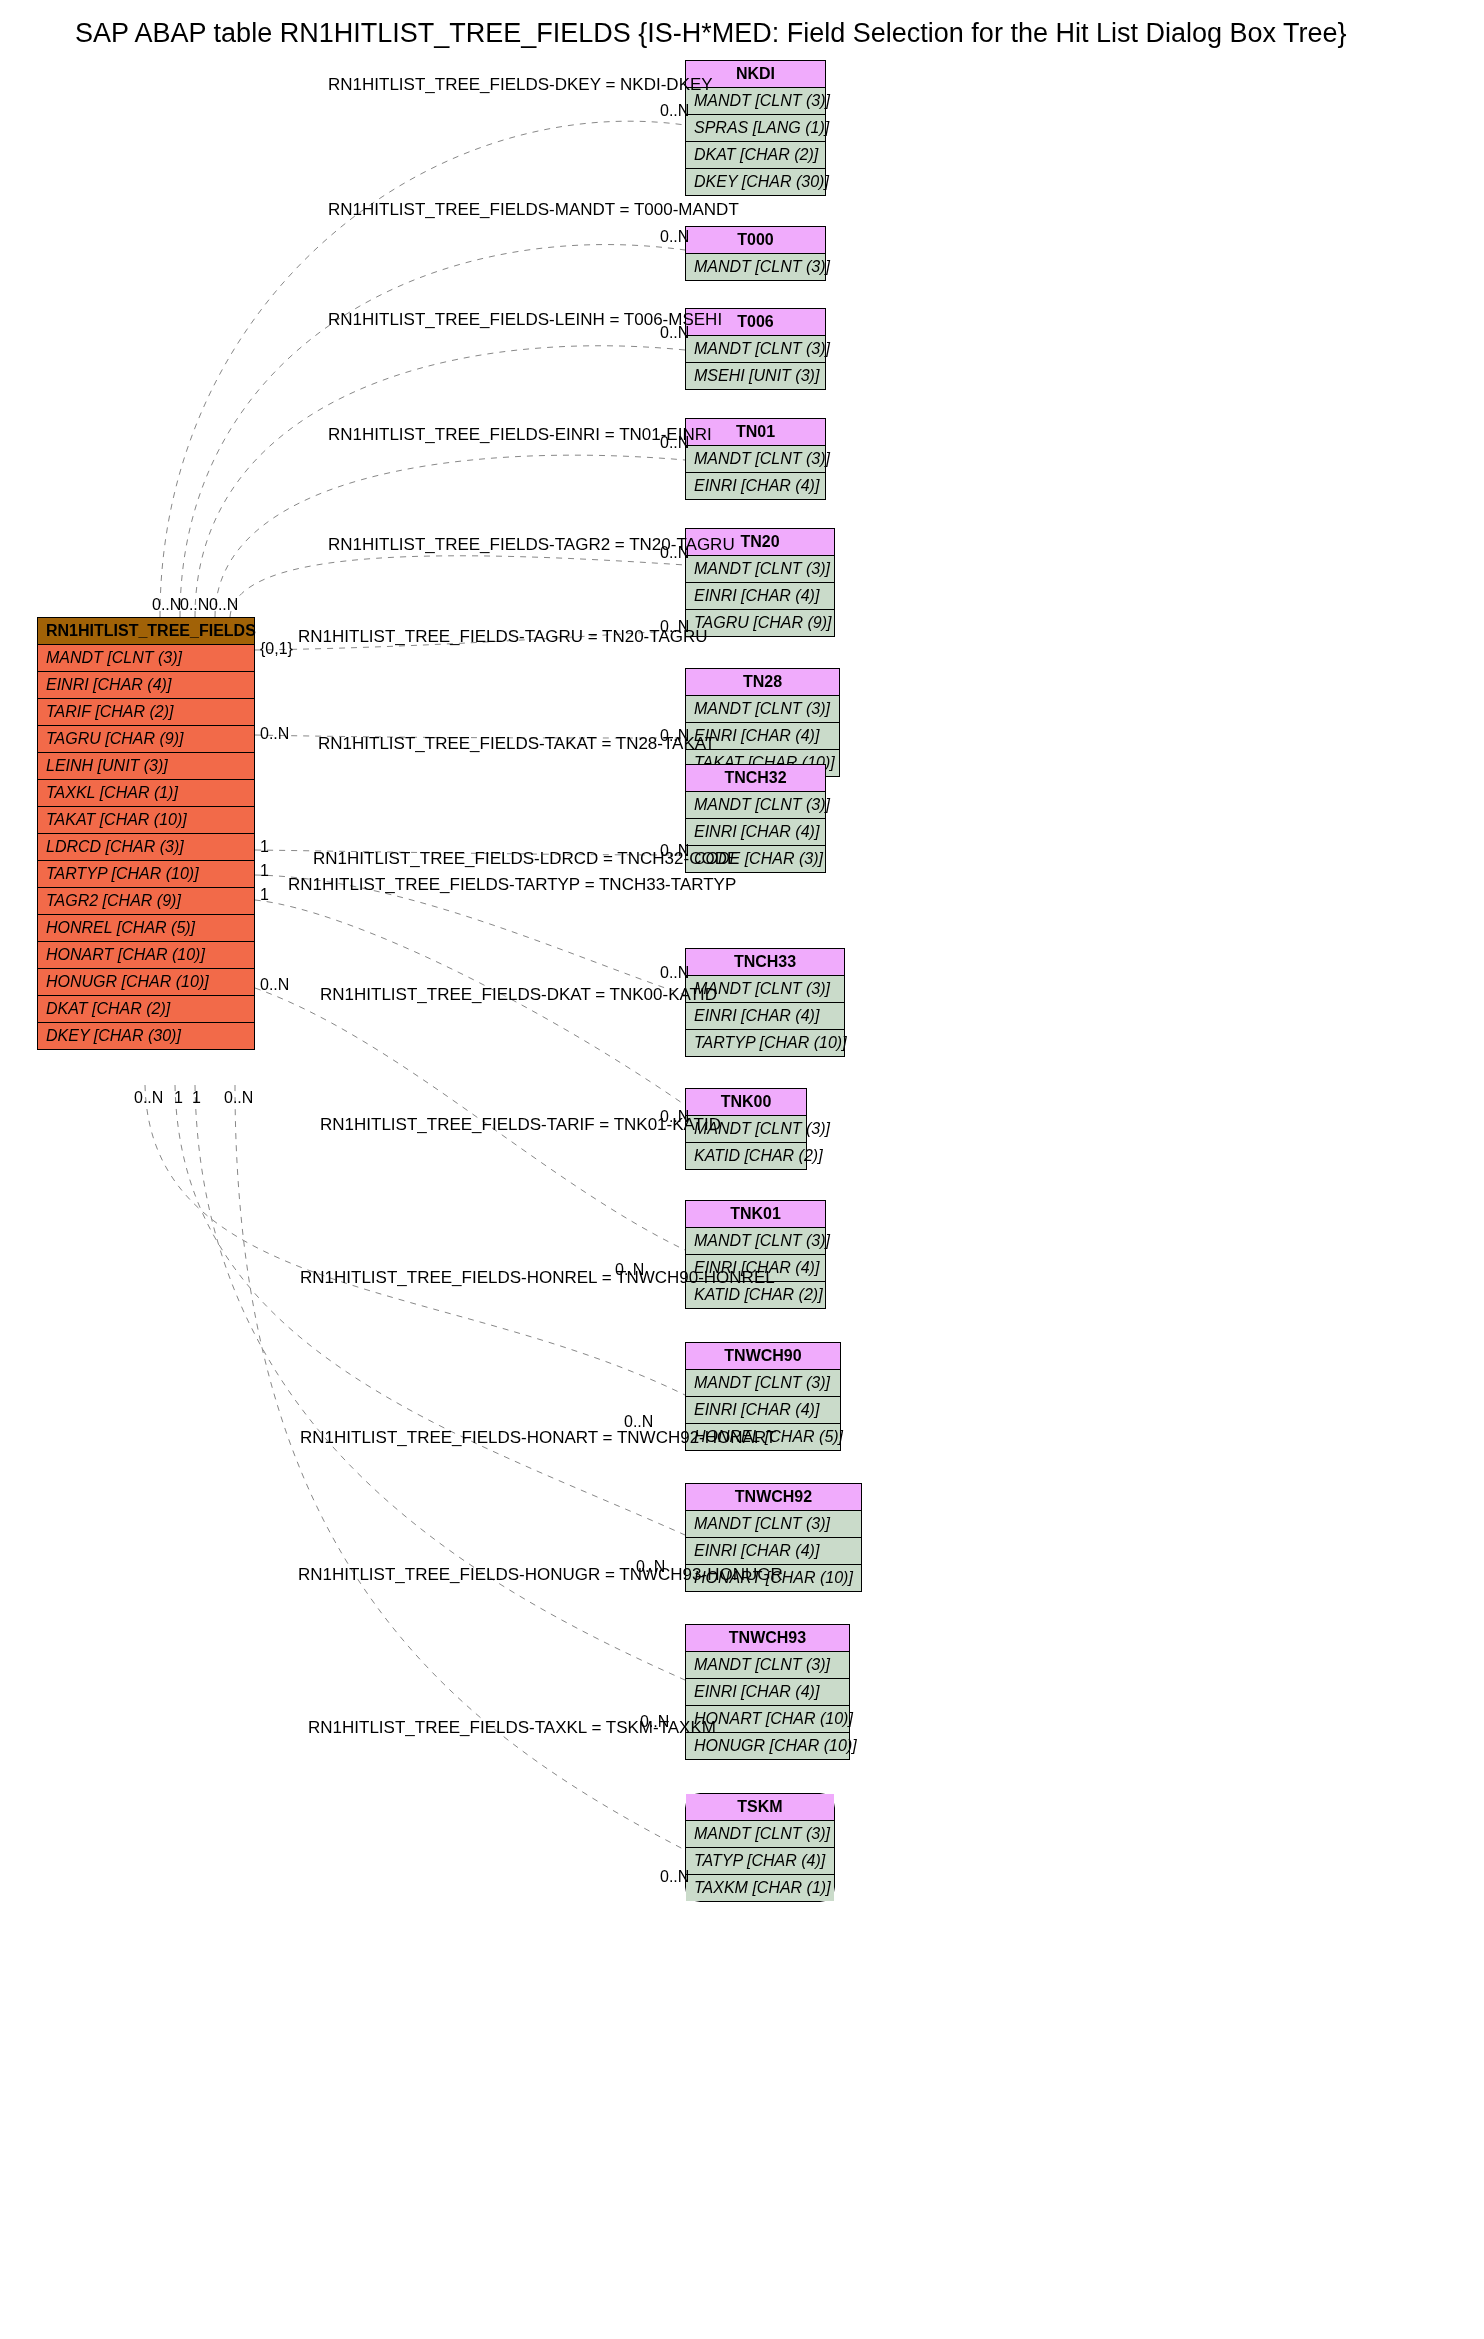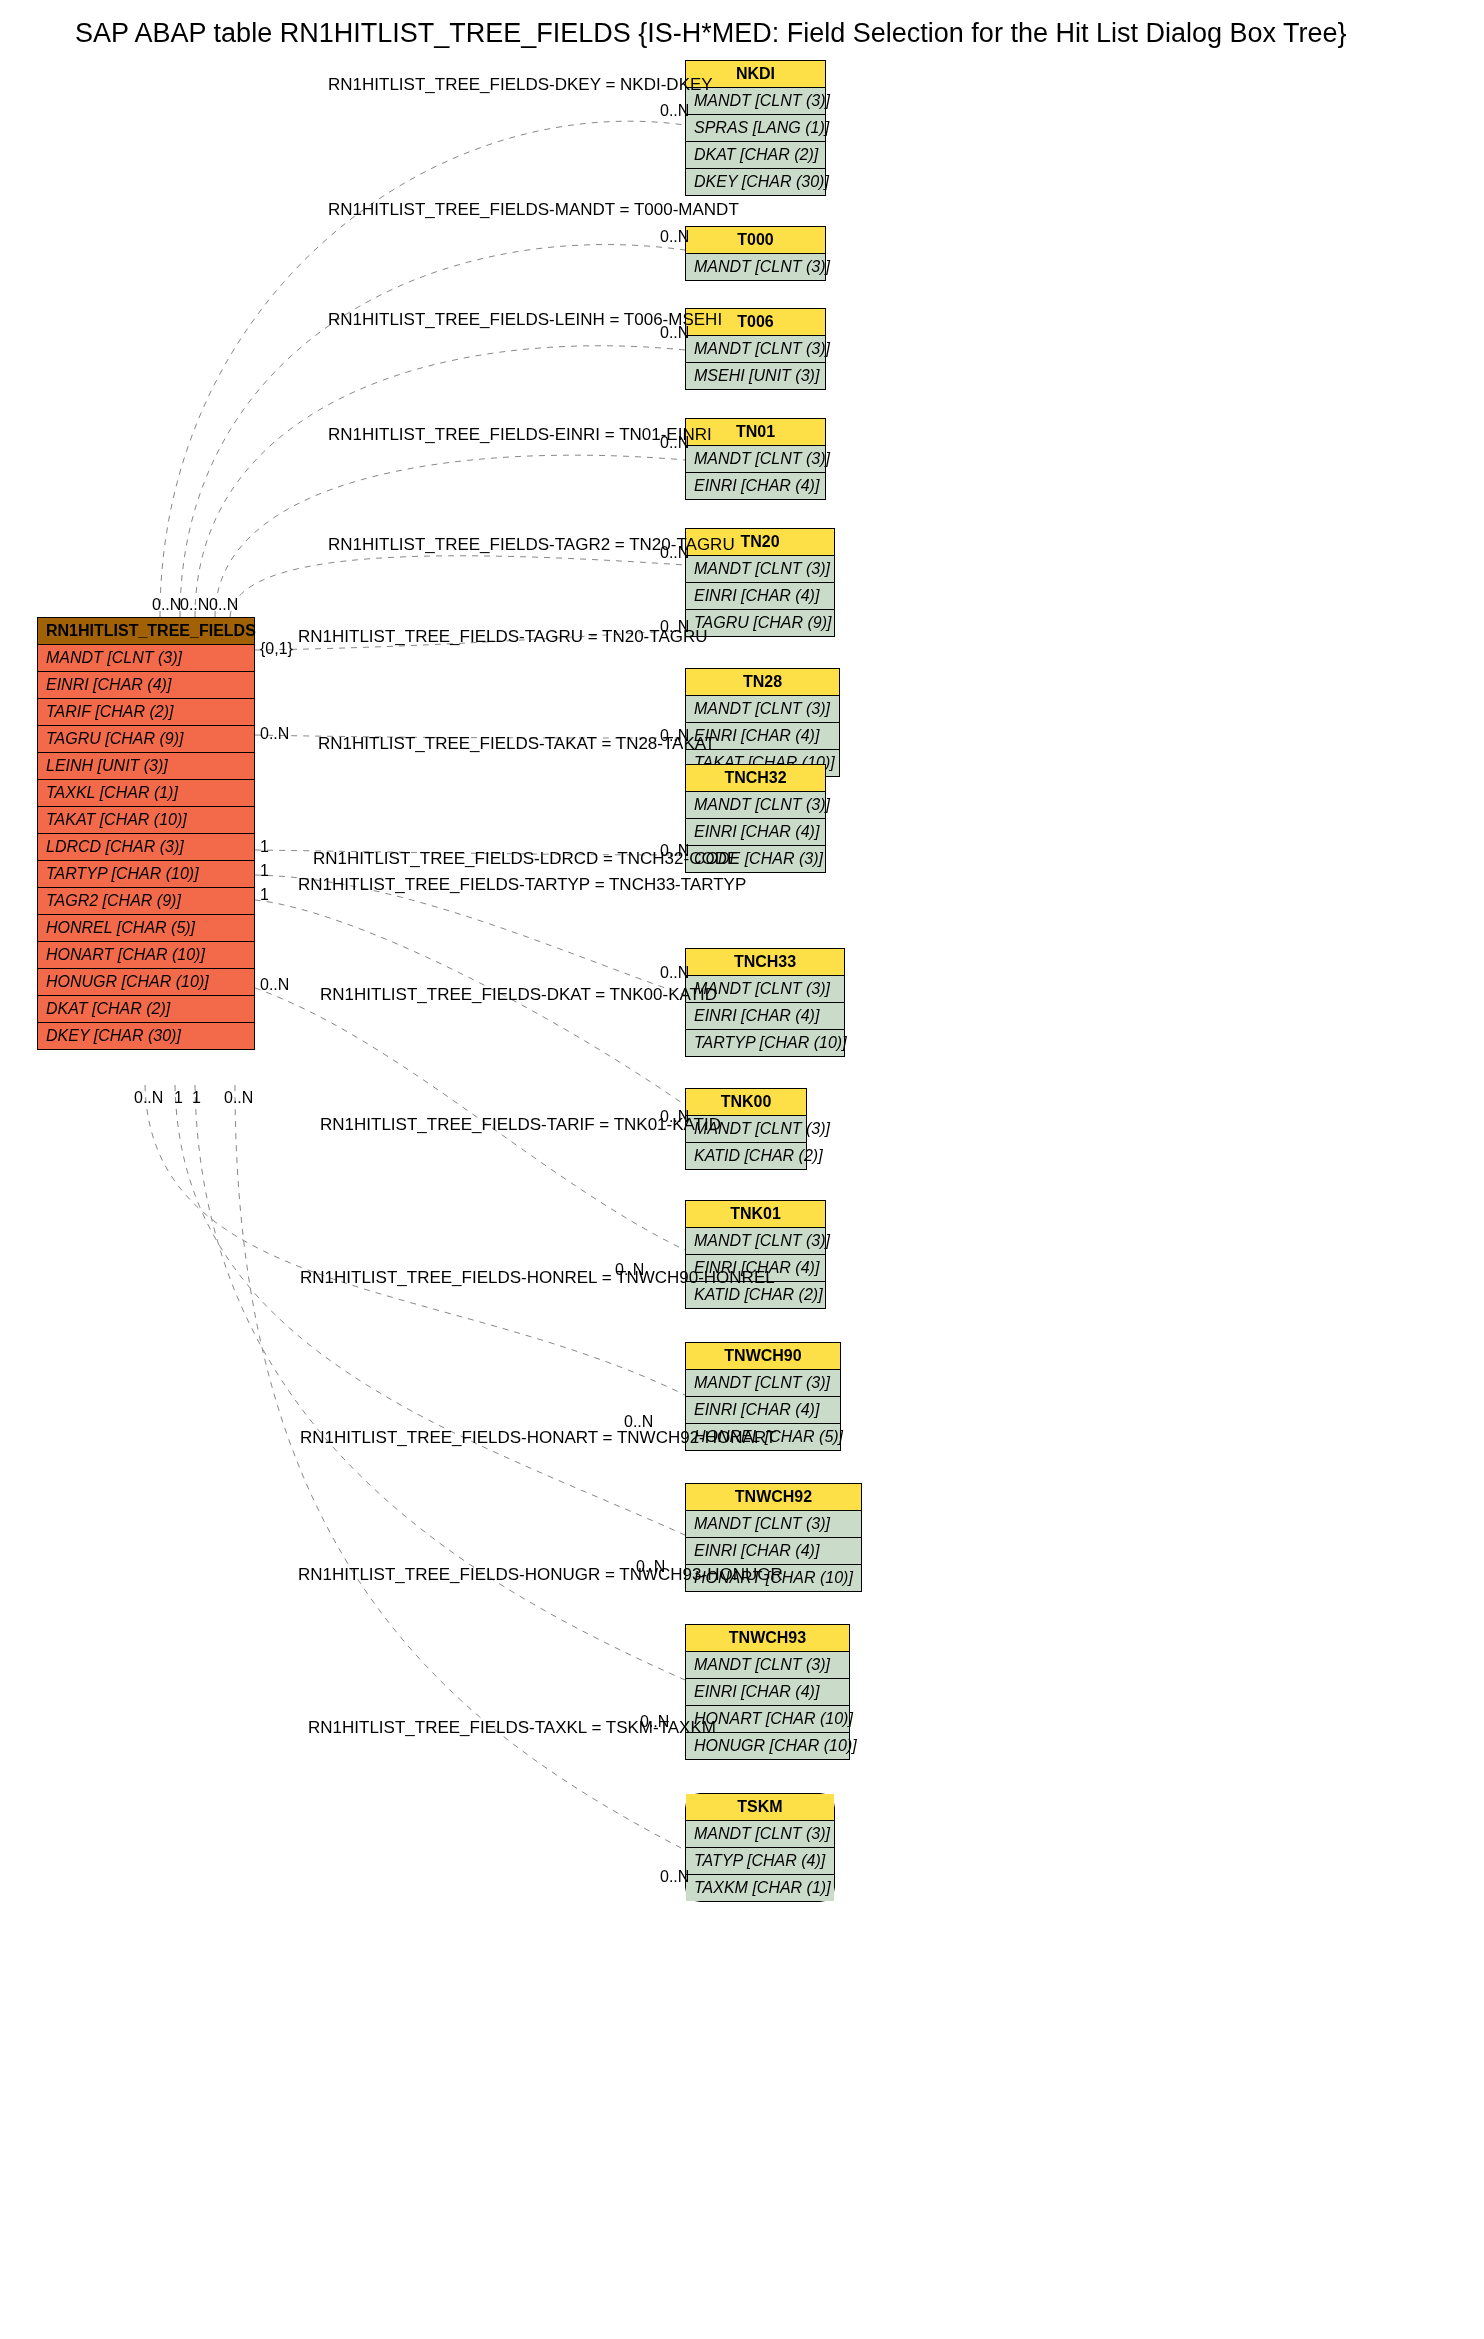--- a/index.html
+++ b/index.html
@@ -1,19 +1,19 @@
 <!DOCTYPE html>
 <html><head>
 <meta charset="utf-8">
 <style>
 html,body{margin:0;padding:0;background:#fff;font-family:Verdana,Arial,sans-serif;font-size:16px;color:#000}
 #page{position:relative;width:1484px;height:2339px}
 .title{position:absolute;left:75px;top:18px;font-size:27px;font-family:Verdana,Arial,sans-serif}
 .entity{position:absolute;border:1px solid #000;font-size:16px;box-sizing:border-box}
-.entity .hdr{background:#fde047;text-align:center;font-weight:bold;border-bottom:1px solid #000;padding:4px 8px;white-space:nowrap}
+.entity .hdr{background:#f0abfc;text-align:center;font-weight:bold;border-bottom:1px solid #000;padding:4px 8px;white-space:nowrap}
 .entity .fld{border-bottom:1px solid #000;padding:4px 8px;font-style:italic;white-space:nowrap}
 .entity .fld:last-child{border-bottom:none}
 .entity.main .hdr{background:#a16207}
 .entity.main .fld{background:#f26a49}
 .entity.ref .fld{background:#cadbca}
 .rel-label{position:absolute;font-size:17px;font-family:Verdana,Arial,sans-serif;white-space:nowrap}
 .card{position:absolute;font-size:16px;font-family:Verdana,Arial,sans-serif;white-space:nowrap}
 svg{position:absolute;left:0;top:0;pointer-events:none}
 </style>
 </head>
@@ -139,21 +139,21 @@
       <div class="fld">TAXKM [CHAR (1)]</div>
     </div>
     <div class="rel-label" style="left: 328px; top: 75px;">RN1HITLIST_TREE_FIELDS-DKEY = NKDI-DKEY</div>
     <div class="rel-label" style="left: 328px; top: 200px;">RN1HITLIST_TREE_FIELDS-MANDT = T000-MANDT</div>
     <div class="rel-label" style="left: 328px; top: 310px;">RN1HITLIST_TREE_FIELDS-LEINH = T006-MSEHI</div>
     <div class="rel-label" style="left: 328px; top: 425px;">RN1HITLIST_TREE_FIELDS-EINRI = TN01-EINRI</div>
     <div class="rel-label" style="left: 328px; top: 535px;">RN1HITLIST_TREE_FIELDS-TAGR2 = TN20-TAGRU</div>
     <div class="rel-label" style="left: 298px; top: 627px;">RN1HITLIST_TREE_FIELDS-TAGRU = TN20-TAGRU</div>
     <div class="rel-label" style="left: 318px; top: 734px;">RN1HITLIST_TREE_FIELDS-TAKAT = TN28-TAKAT</div>
     <div class="rel-label" style="left: 313px; top: 849px;">RN1HITLIST_TREE_FIELDS-LDRCD = TNCH32-CODE</div>
-    <div class="rel-label" style="left: 298px; top: 875px;">RN1HITLIST_TREE_FIELDS-TARTYP = TNCH33-TARTYP</div>
+    <div class="rel-label" style="left: 288px; top: 875px;">RN1HITLIST_TREE_FIELDS-TARTYP = TNCH33-TARTYP</div>
     <div class="rel-label" style="left: 320px; top: 985px;">RN1HITLIST_TREE_FIELDS-DKAT = TNK00-KATID</div>
     <div class="rel-label" style="left: 320px; top: 1115px;">RN1HITLIST_TREE_FIELDS-TARIF = TNK01-KATID</div>
     <div class="rel-label" style="left: 300px; top: 1268px;">RN1HITLIST_TREE_FIELDS-HONREL = TNWCH90-HONREL</div>
     <div class="rel-label" style="left: 300px; top: 1420px; margin-top: 8px;">RN1HITLIST_TREE_FIELDS-HONART = TNWCH92-HONART</div>
     <div class="rel-label" style="left: 298px; top: 1565px;">RN1HITLIST_TREE_FIELDS-HONUGR = TNWCH93-HONUGR</div>
     <div class="rel-label" style="left: 308px; top: 1718px;">RN1HITLIST_TREE_FIELDS-TAXKL = TSKM-TAXKM</div>
     <div class="card" style="left: 660px; top: 102px;">0..N</div>
     <div class="card" style="left: 660px; top: 228px;">0..N</div>
     <div class="card" style="left: 660px; top: 324px;">0..N</div>
     <div class="card" style="left: 660px; top: 434px;">0..N</div>

